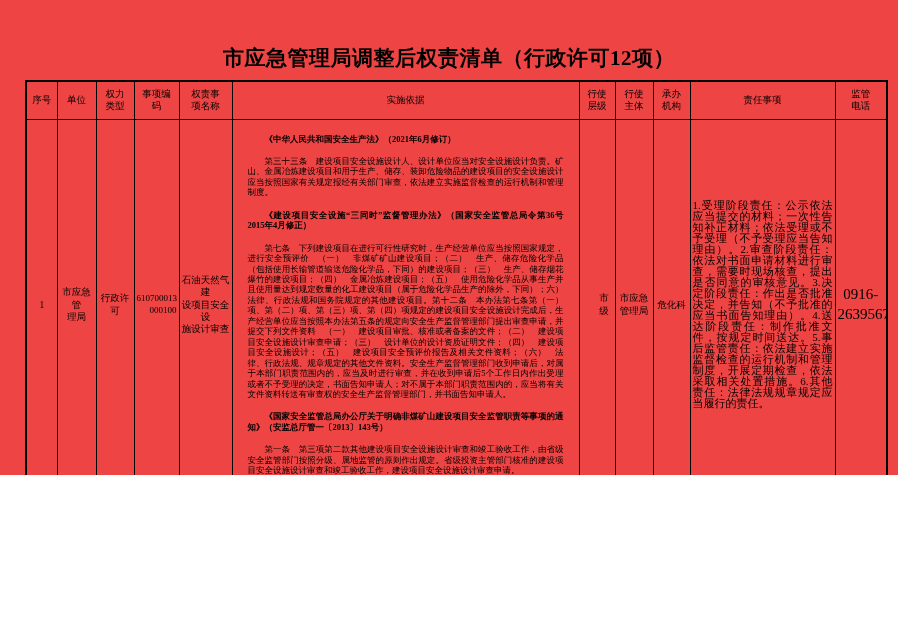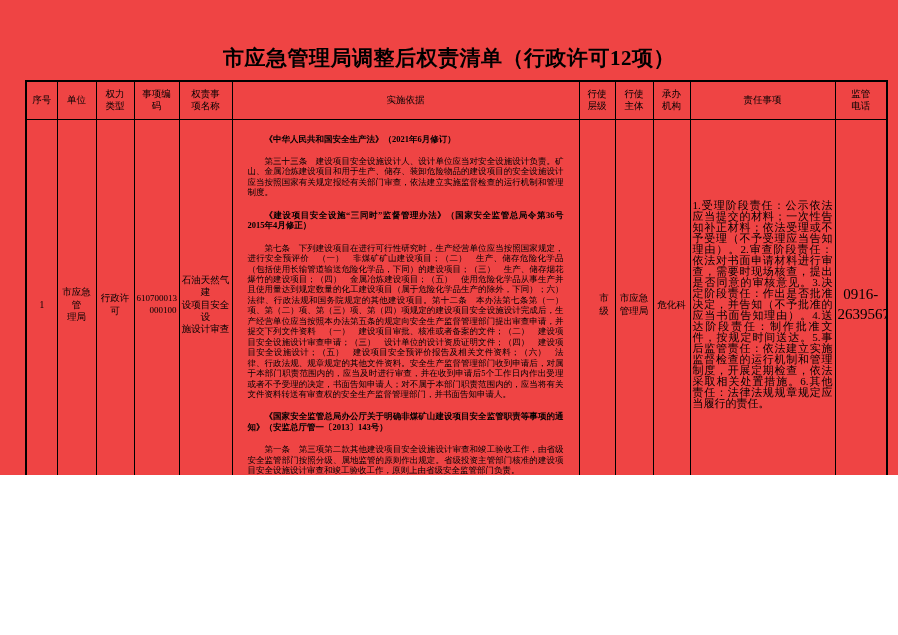--- a/index.html
+++ b/index.html
@@ -115,21 +115,21 @@
 000100</td>
         <td>石油天然气建
 设项目安全设
 施设计审查</td>
         <td class="basis-cell">
             <p class="bold">《中华人民共和国安全生产法》（2021年6月修订）</p>
             <p>第三十三条　建设项目安全设施设计人、设计单位应当对安全设施设计负责。矿山、金属冶炼建设项目和用于生产、储存、装卸危险物品的建设项目的安全设施设计应当按照国家有关规定报经有关部门审查，依法建立实施监督检查的运行机制和管理制度。</p>
             <p class="bold">《建设项目安全设施“三同时”监督管理办法》（国家安全监管总局令第36号　2015年4月修正）</p>
             <p>第七条　下列建设项目在进行可行性研究时，生产经营单位应当按照国家规定，进行安全预评价　（一）　非煤矿矿山建设项目；（二）　生产、储存危险化学品（包括使用长输管道输送危险化学品，下同）的建设项目；（三）　生产、储存烟花爆竹的建设项目；（四）　金属冶炼建设项目；（五）　使用危险化学品从事生产并且使用量达到规定数量的化工建设项目（属于危险化学品生产的除外，下同）；六）　法律、行政法规和国务院规定的其他建设项目。第十二条　本办法第七条第（一）项、第（二）项、第（三）项、第（四）项规定的建设项目安全设施设计完成后，生产经营单位应当按照本办法第五条的规定向安全生产监督管理部门提出审查申请，并提交下列文件资料　（一）　建设项目审批、核准或者备案的文件；（二）　建设项目安全设施设计审查申请；（三）　设计单位的设计资质证明文件；（四）　建设项目安全设施设计；（五）　建设项目安全预评价报告及相关文件资料；（六）　法律、行政法规、规章规定的其他文件资料。安全生产监督管理部门收到申请后，对属于本部门职责范围内的，应当及时进行审查，并在收到申请后5个工作日内作出受理或者不予受理的决定，书面告知申请人；对不属于本部门职责范围内的，应当将有关文件资料转送有审查权的安全生产监督管理部门，并书面告知申请人。</p>
             <p class="bold">《国家安全监管总局办公厅关于明确非煤矿山建设项目安全监管职责等事项的通知》（安监总厅管一〔2013〕143号）</p>
-            <p>第一条　第三项第二款其他建设项目安全设施设计审查和竣工验收工作，由省级安全监管部门按照分级、属地监管的原则作出规定。省级投资主管部门核准的建设项目安全设施设计审查和竣工验收工作，原则上由省级安全监管部门负责。</p>
+            <p>第一条　第三项第二款其他建设项目安全设施设计审查和竣工验收工作，由省级安全监管部门按照分级、属地监管的原则作出规定。省级投资主管部门核准的建设项目安全设施设计审查和竣工验收工作，建设项目安全设施设计审查申请。</p>
           </td>
         <td class="level-cell">市级</td>
         <td>市应急
 管理局</td>
         <td>危化科</td>
         <td class="resp-cell">1.受理阶段责任：公示依法应当提交的材料；一次性告知补正材料；依法受理或不予受理（不予受理应当告知理由）。2.审查阶段责任：依法对书面申请材料进行审查，需要时现场核查，提出是否同意的审核意见。3.决定阶段责任：作出是否批准决定，并告知（不予批准的应当书面告知理由）。4.送达阶段责任：制作批准文件，按规定时间送达。5.事后监管责任：依法建立实施监督检查的运行机制和管理制度，开展定期检查，依法采取相关处置措施。6.其他责任：法律法规规章规定应当履行的责任。</td>
         <td class="phone-cell">0916-
 2639567</td>
       </tr>
     </tbody>

